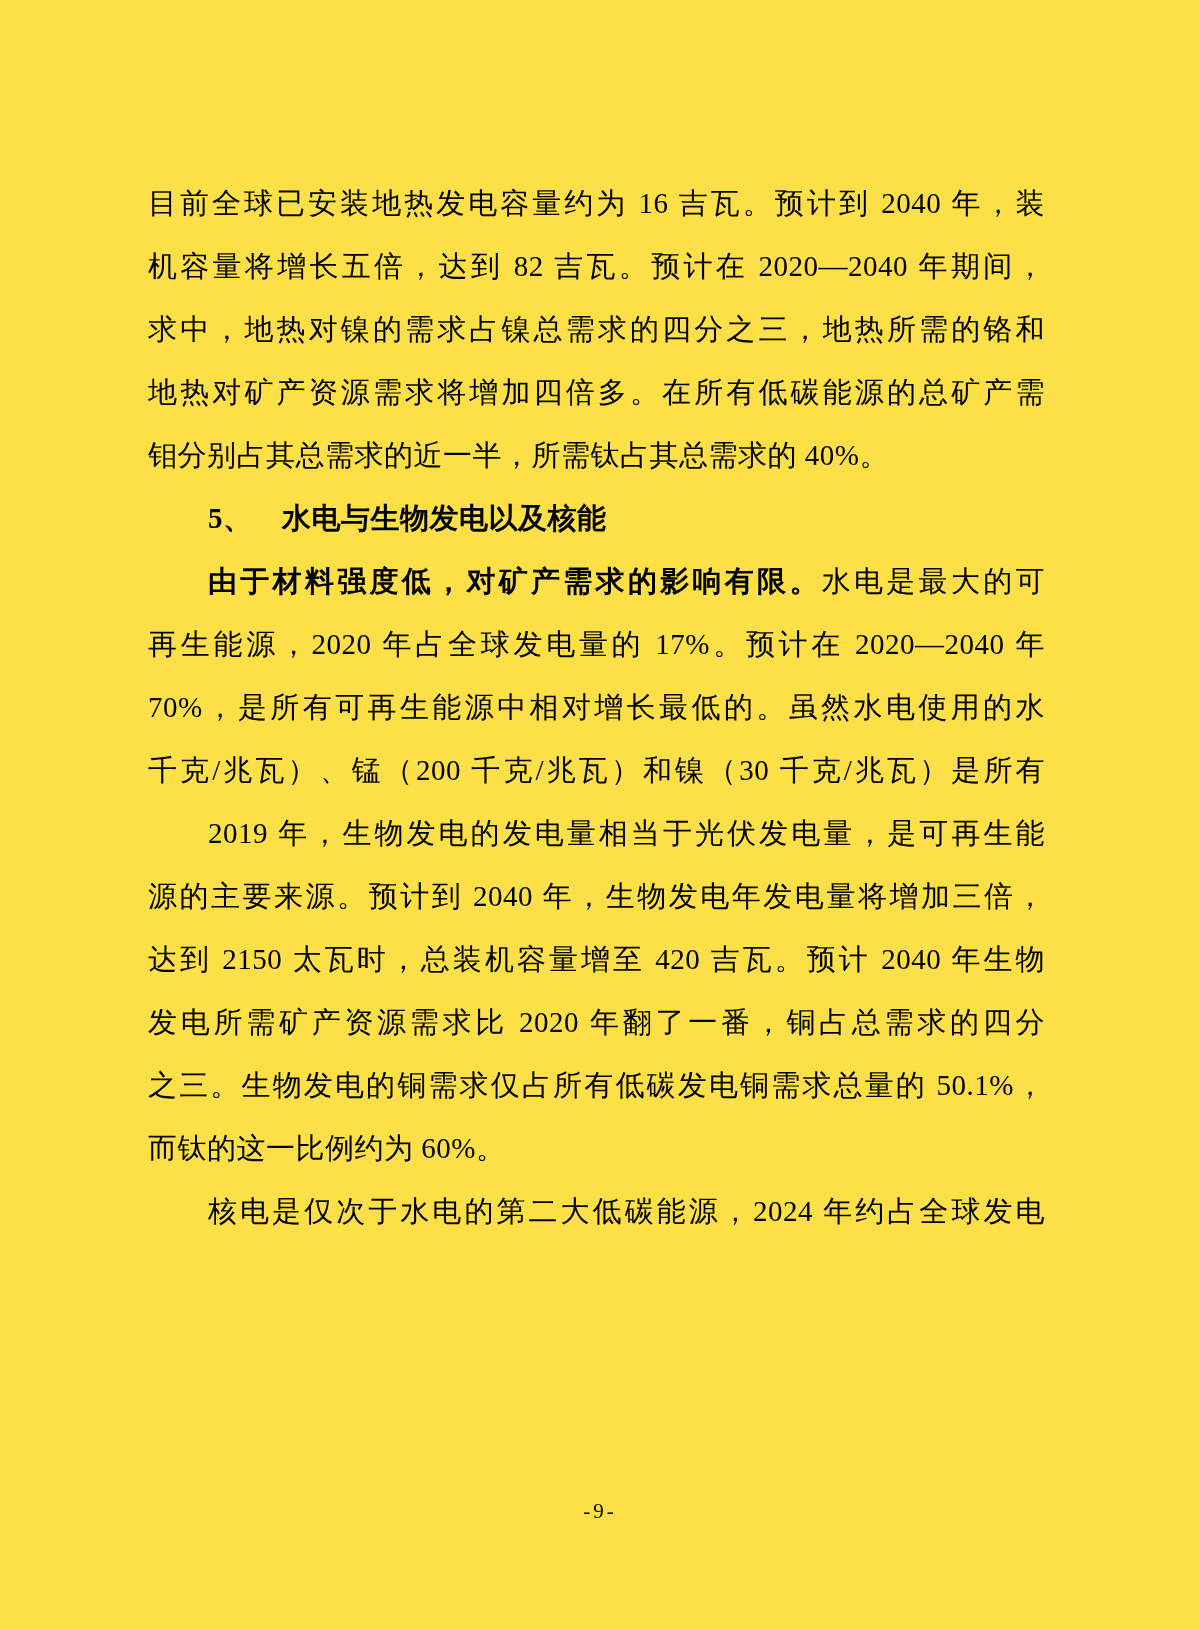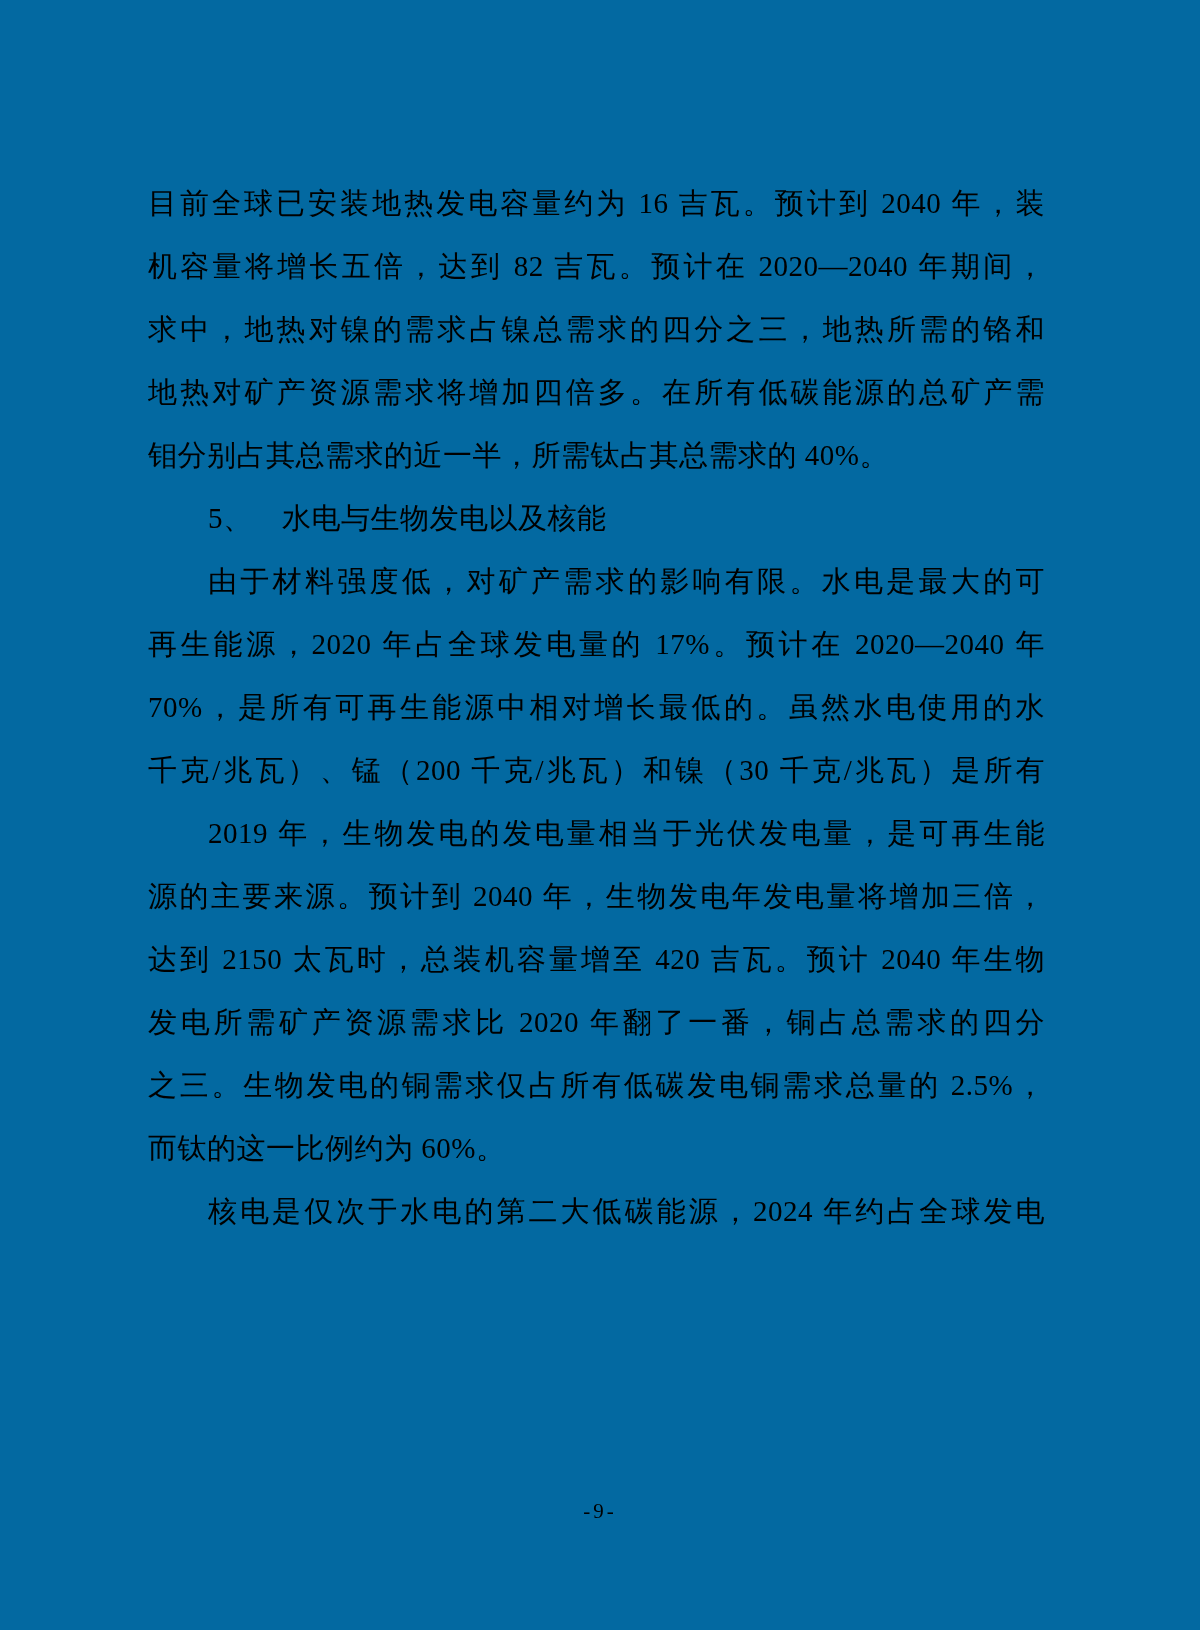--- a/index.html
+++ b/index.html
@@ -12,21 +12,21 @@
     height: 1630px;
     position: relative;
     font-family: "Liberation Serif", "DejaVu Serif", serif;
     color: #000000;
   }
   .doc-page {
     position: absolute;
     left: 0; top: 0;
     width: 1200px;
     height: 1630px;
-    background: #0369a1;
+    background: #fde047;
   }
   .doc-body {
     position: absolute;
     left: 148px;
     top: 172px;
     width: 897px;
   }
   .text-line {
     font-size: 29px;
     line-height: 63px;
@@ -39,21 +39,21 @@
     text-align: justify;
     text-align-last: justify;
   }
   .text-line.indent {
     padding-left: 60px;
   }
   .text-line.heading {
     font-weight: bold;
   }
   .seg-bold {
-    font-weight: normal;
+    font-weight: bold;
   }
   .page-number {
     position: absolute;
     left: 0;
     top: 1496px;
     width: 1200px;
     text-align: center;
     font-size: 21px;
     letter-spacing: 3px;
     line-height: 30px;
@@ -71,18 +71,18 @@
       <div class="text-line"><span class="seg-normal">钼分别占其总需求的近一半，所需钛占其总需求的 40%。</span></div>
       <div class="text-line indent heading"><span class="seg-bold">5、　水电与生物发电以及核能</span></div>
       <div class="text-line justify indent"><span class="seg-bold">由于材料强度低，对矿产需求的影响有限。</span><span class="seg-normal">水电是最大的可</span></div>
       <div class="text-line justify"><span class="seg-normal">再生能源，2020 年占全球发电量的 17%。预计在 2020—2040 年</span></div>
       <div class="text-line justify"><span class="seg-normal">70%，是所有可再生能源中相对增长最低的。虽然水电使用的水</span></div>
       <div class="text-line justify"><span class="seg-normal">千克/兆瓦）、锰（200 千克/兆瓦）和镍（30 千克/兆瓦）是所有</span></div>
       <div class="text-line justify indent"><span class="seg-normal">2019 年，生物发电的发电量相当于光伏发电量，是可再生能</span></div>
       <div class="text-line justify"><span class="seg-normal">源的主要来源。预计到 2040 年，生物发电年发电量将增加三倍，</span></div>
       <div class="text-line justify"><span class="seg-normal">达到 2150 太瓦时，总装机容量增至 420 吉瓦。预计 2040 年生物</span></div>
       <div class="text-line justify"><span class="seg-normal">发电所需矿产资源需求比 2020 年翻了一番，铜占总需求的四分</span></div>
-      <div class="text-line justify"><span class="seg-normal">之三。生物发电的铜需求仅占所有低碳发电铜需求总量的 2.5%，</span></div>
+      <div class="text-line justify"><span class="seg-normal">之三。生物发电的铜需求仅占所有低碳发电铜需求总量的 50.1%，</span></div>
       <div class="text-line"><span class="seg-normal">而钛的这一比例约为 60%。</span></div>
       <div class="text-line justify indent"><span class="seg-normal">核电是仅次于水电的第二大低碳能源，2024 年约占全球发电</span></div>
     </div>
   <div class="page-number">-9-</div>
 </div>
 
 </body></html>

